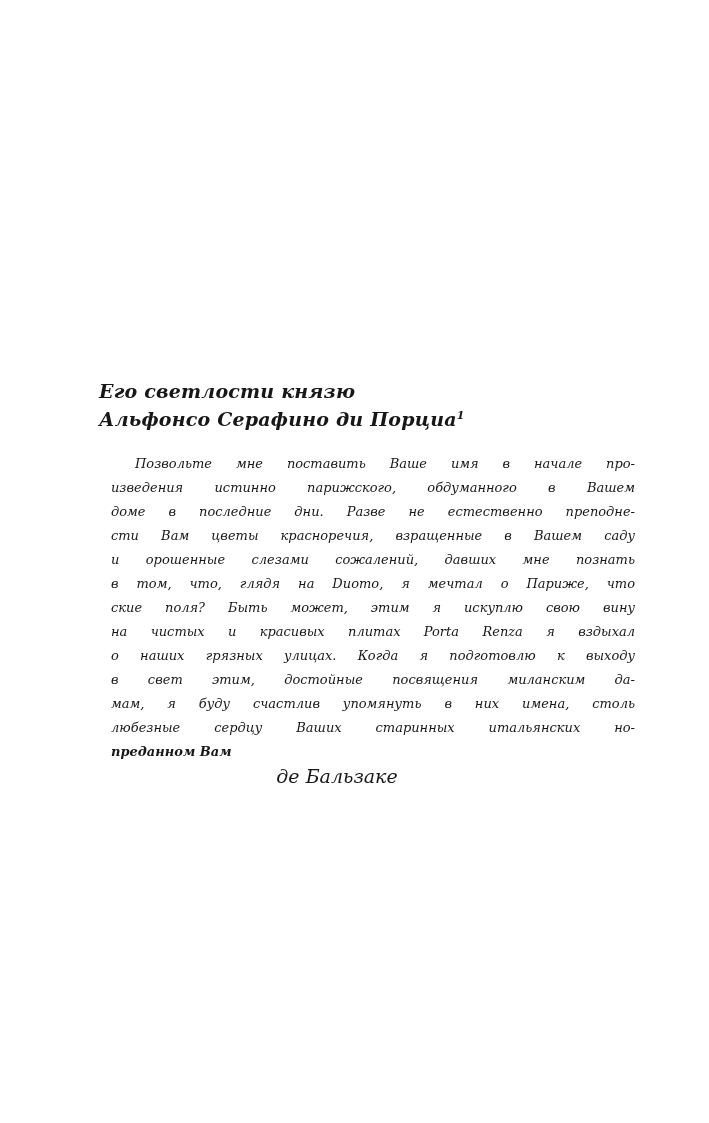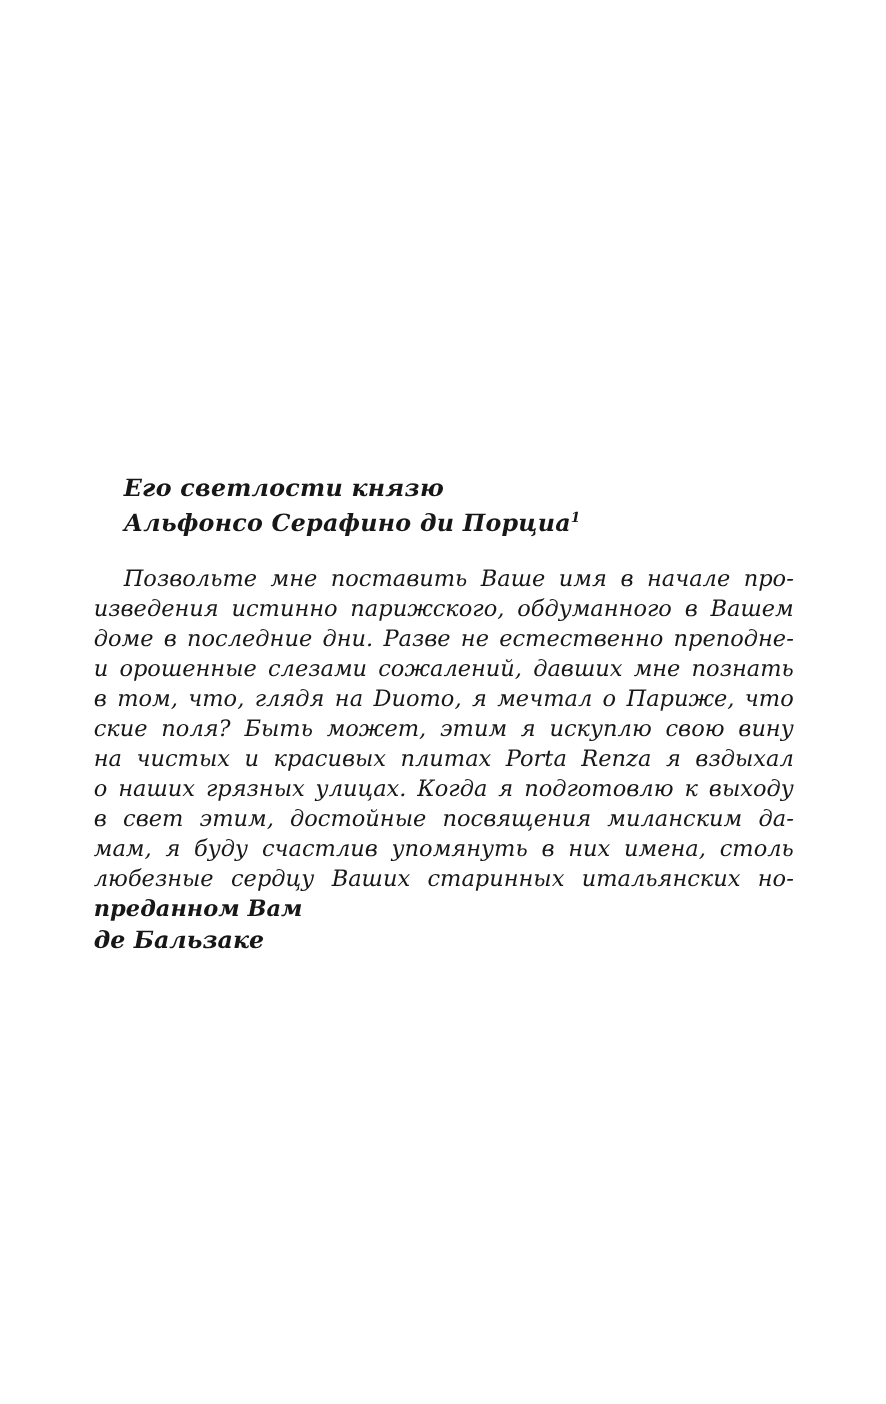--- a/index.html
+++ b/index.html
@@ -30,59 +30,61 @@
     padding-left: 24px;
     letter-spacing: 0.2px;
   }
   .header .fn-mark {
     font-size: 11px;
     vertical-align: super;
     line-height: 0;
   }
   .body {
     margin-top: 19px;
-    font-size: 18px;
+    font-size: 13px;
     line-height: 24px;
+    margin-left: 36px;
   }
   .line {
     text-align: justify;
     text-align-last: justify;
     white-space: normal;
   }
   .line.first {
     text-indent: 24px;
   }
   .line.last {
     text-align-last: left;
     font-weight: bold;
   }
   .signature {
-    font-weight: bold;
+    font-weight: normal;
     font-size: 19px;
     line-height: 24px;
-    text-align: left;
+    text-align: center;
     padding-right: 36px;
   }
 </style>
 </head>
 <body>
 
 <div class="page">
   <div class="content">
 
     <div class="header">
       <div>Его светлости князю</div>
       <div><span>Альфонсо Серафино ди Порциа</span><span class="fn-mark">1</span></div>
     </div>
 
     <div class="body">
 
     <div class="line first">Позвольте мне поставить Ваше имя в начале про-</div>
         <div class="line">изведения истинно парижского, обдуманного в Вашем</div>
         <div class="line">доме в последние дни. Разве не естественно преподне-</div>
+        <div class="line">сти Вам цветы красноречия, взращенные в Вашем саду</div>
         <div class="line">и орошенные слезами сожалений, давших мне познать</div>
         <div class="line">в том, что, глядя на Duomo, я мечтал о Париже, что</div>
         <div class="line">ские поля? Быть может, этим я искуплю свою вину</div>
         <div class="line">на чистых и красивых плитах Porta Renza я вздыхал</div>
         <div class="line">о наших грязных улицах. Когда я подготовлю к выходу</div>
         <div class="line">в свет этим, достойные посвящения миланским да-</div>
         <div class="line">мам, я буду счастлив упомянуть в них имена, столь</div>
         <div class="line">любезные сердцу Ваших старинных итальянских но-</div>
         <div class="line last">преданном Вам</div>
       </div>

